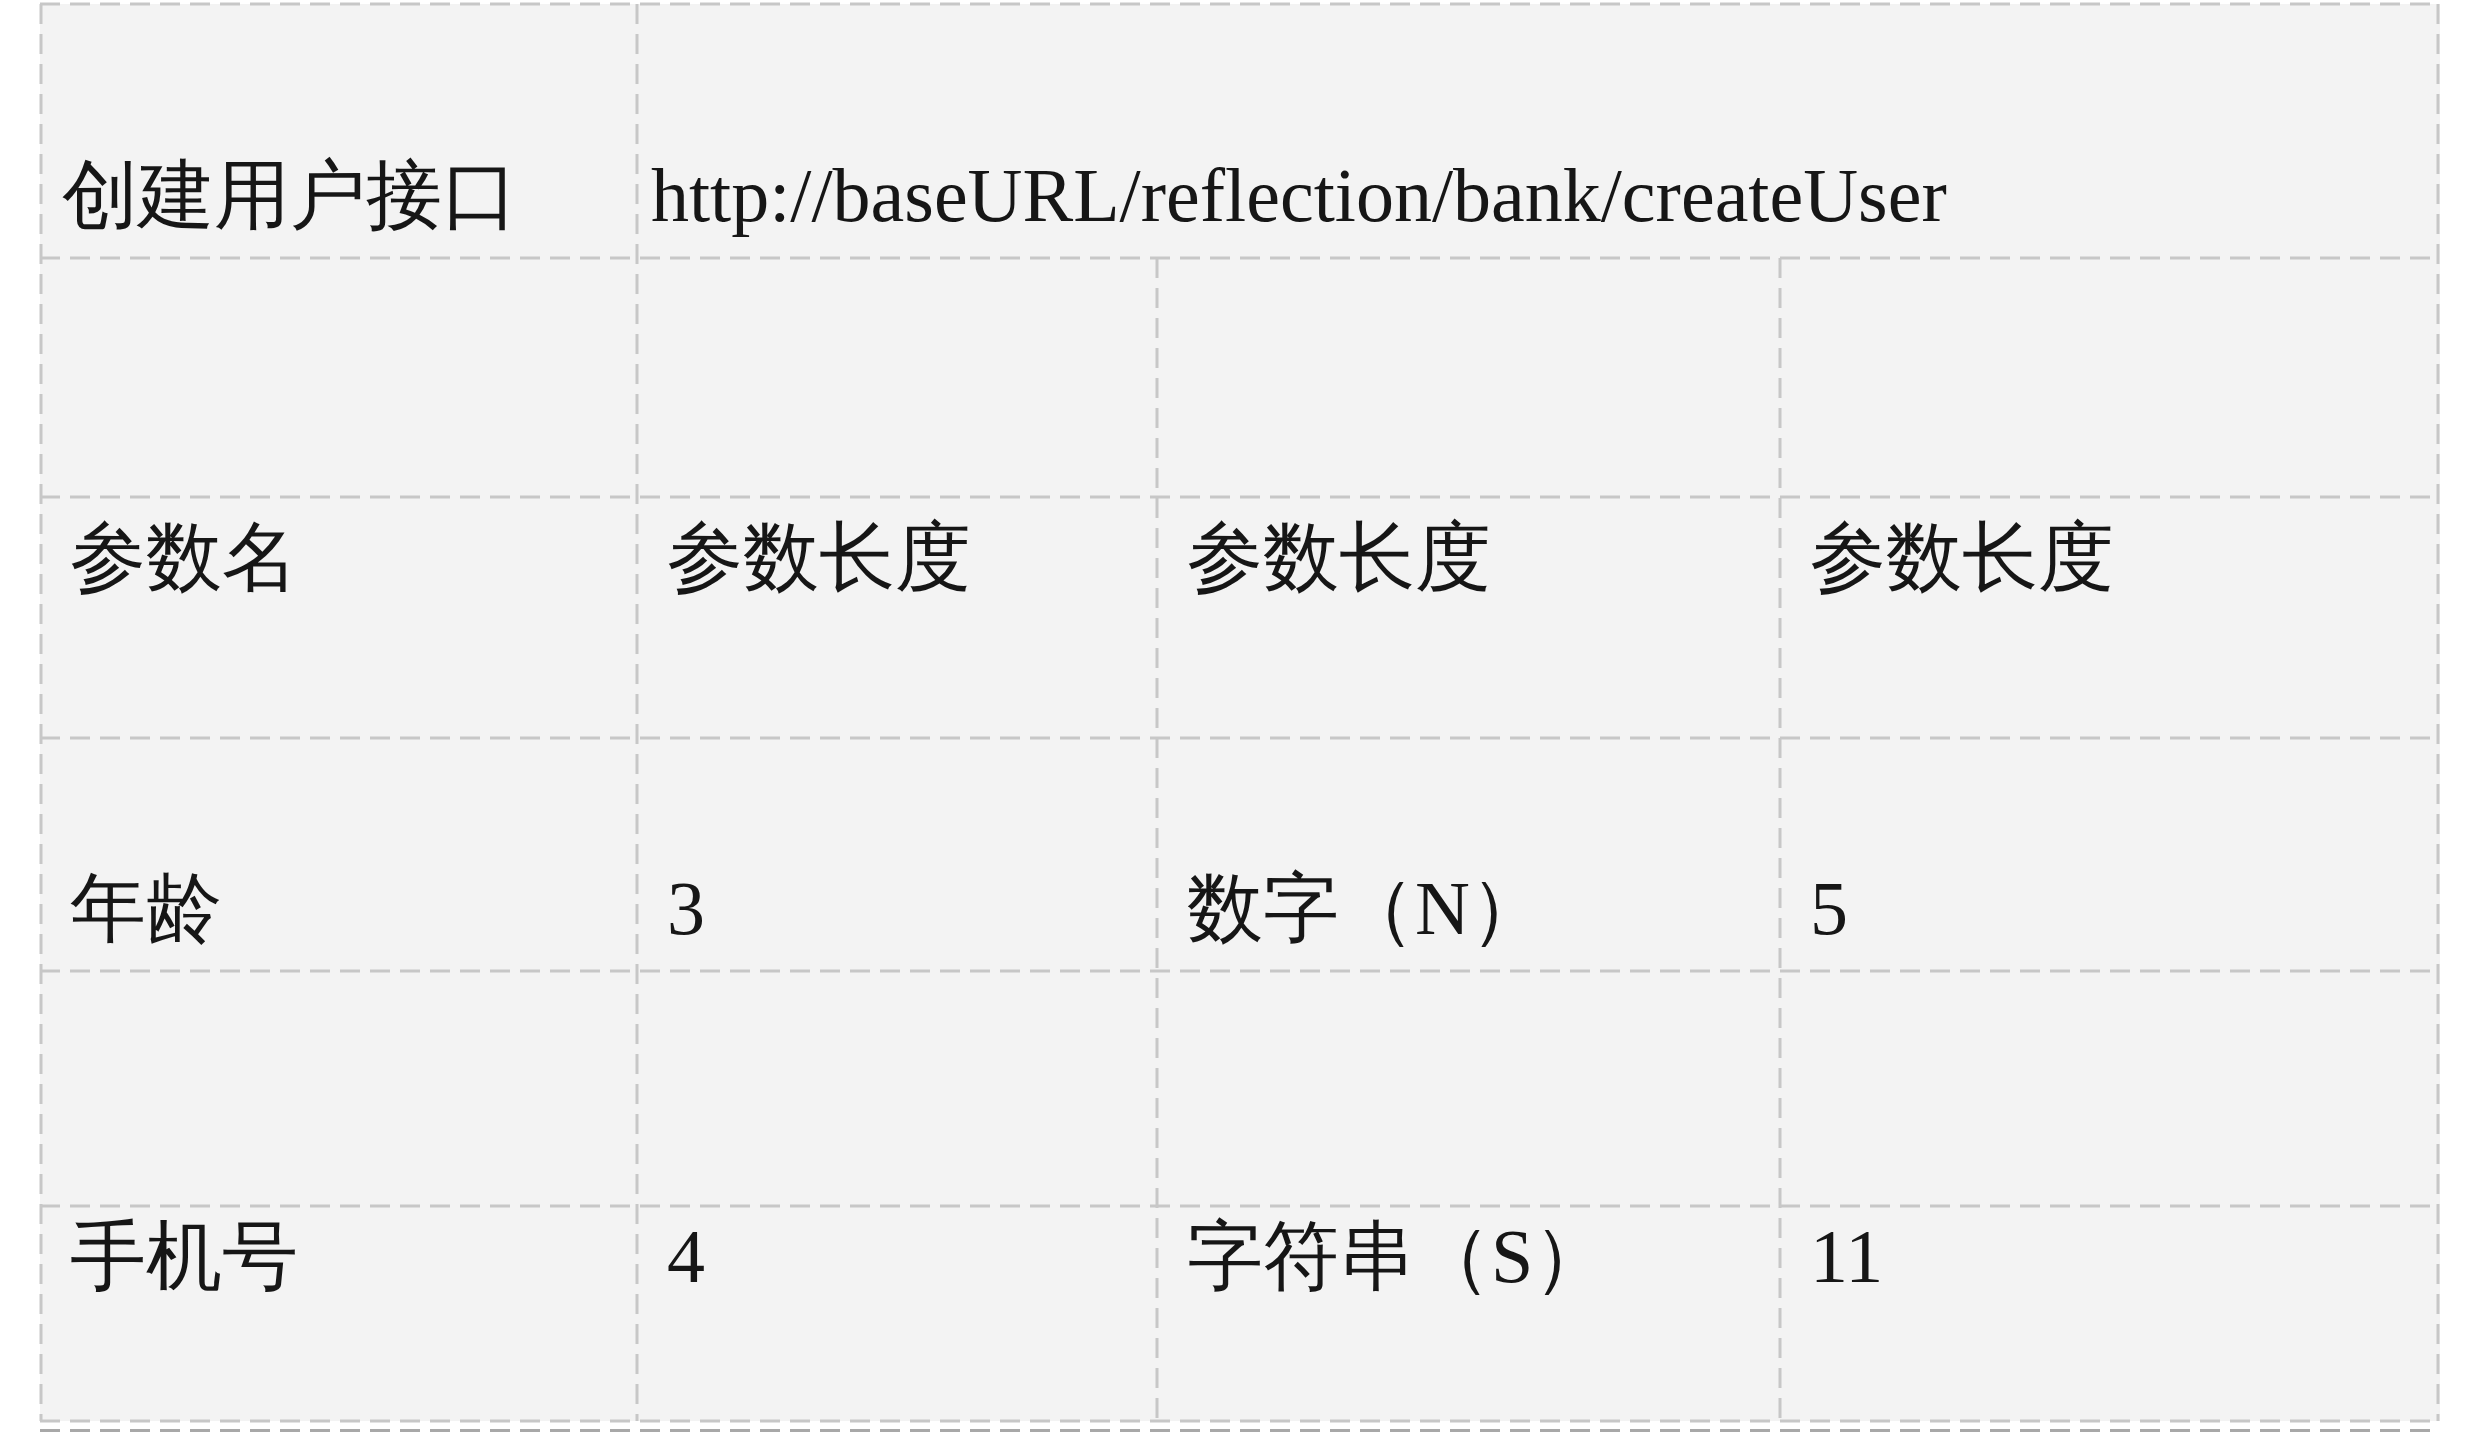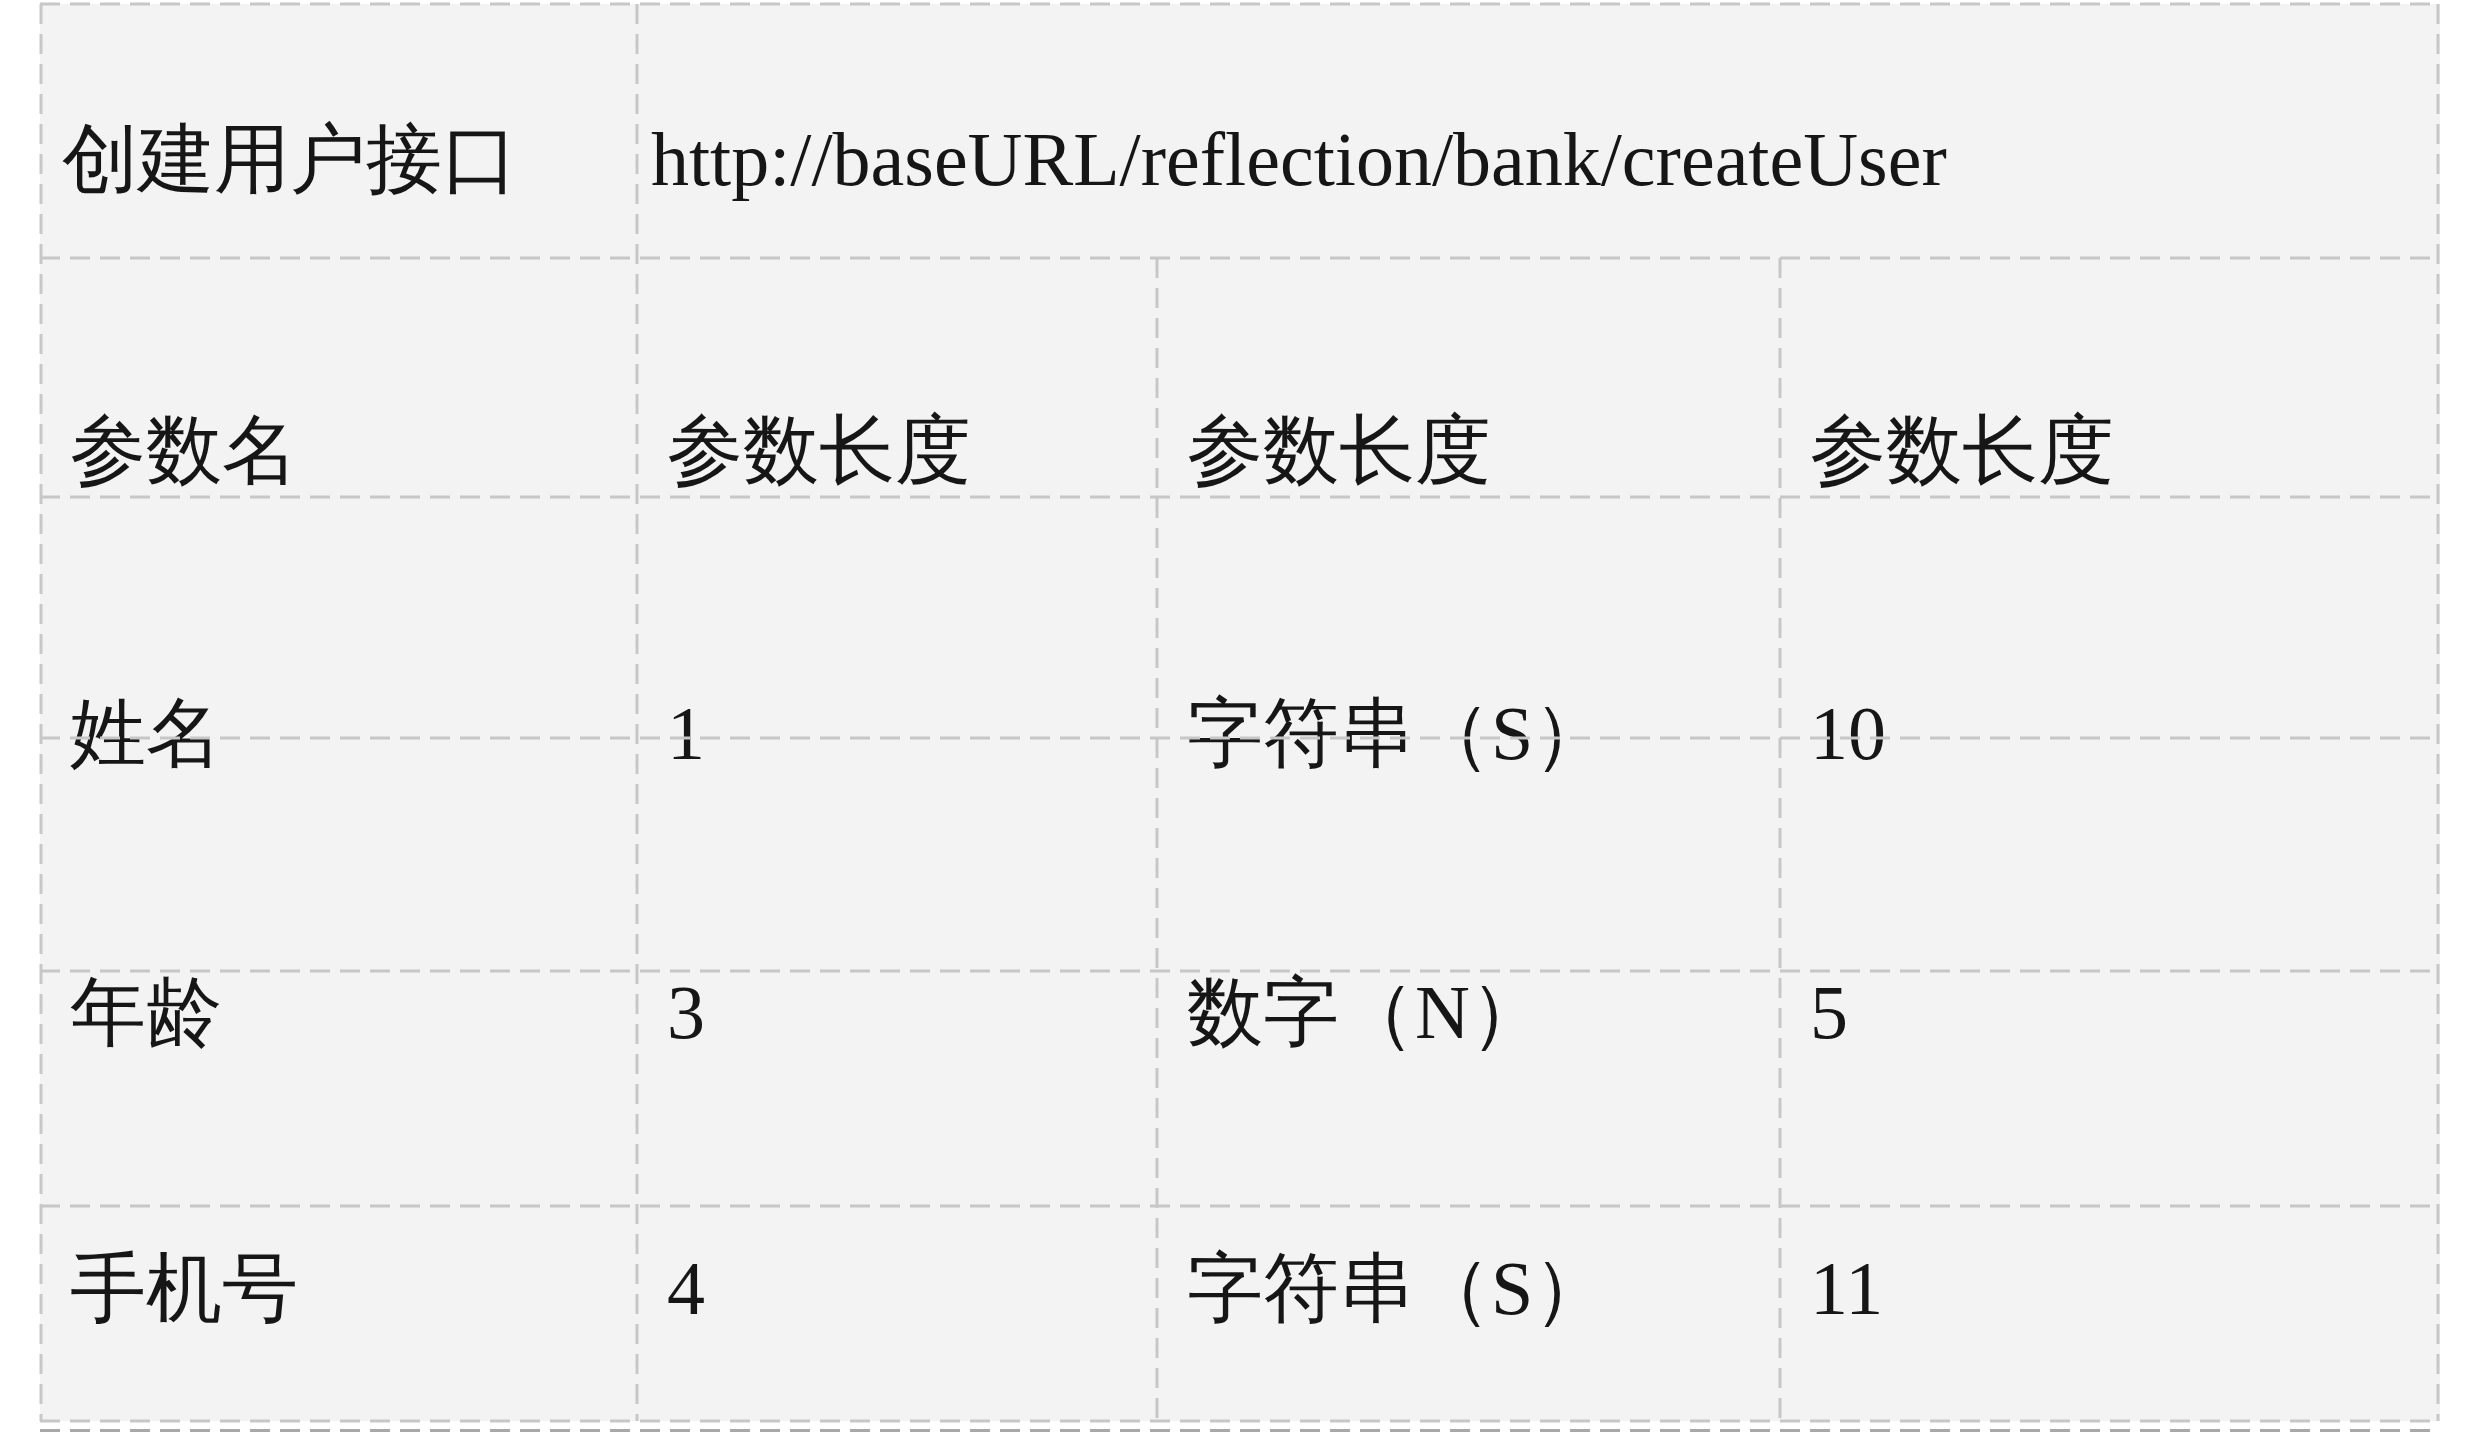--- a/index.html
+++ b/index.html
@@ -92,26 +92,20 @@
         <td class="cell label-cell">创建用户接口</td>
         <td class="cell url-cell" colspan="3">http://baseURL/reflection/bank/createUser</td>
       </tr>
       <tr>
         <td class="cell">参数名</td>
         <td class="cell">参数长度</td>
         <td class="cell">参数长度</td>
         <td class="cell">参数长度</td>
       </tr>
       <tr>
-        <td class="cell">姓名</td>
-        <td class="cell">1</td>
-        <td class="cell">字符串（S）</td>
-        <td class="cell">10</td>
-      </tr>
-      <tr>
         <td class="cell">年龄</td>
         <td class="cell">3</td>
         <td class="cell">数字（N）</td>
         <td class="cell">5</td>
       </tr>
       <tr>
         <td class="cell">手机号</td>
         <td class="cell">4</td>
         <td class="cell">字符串（S）</td>
         <td class="cell">11</td>

